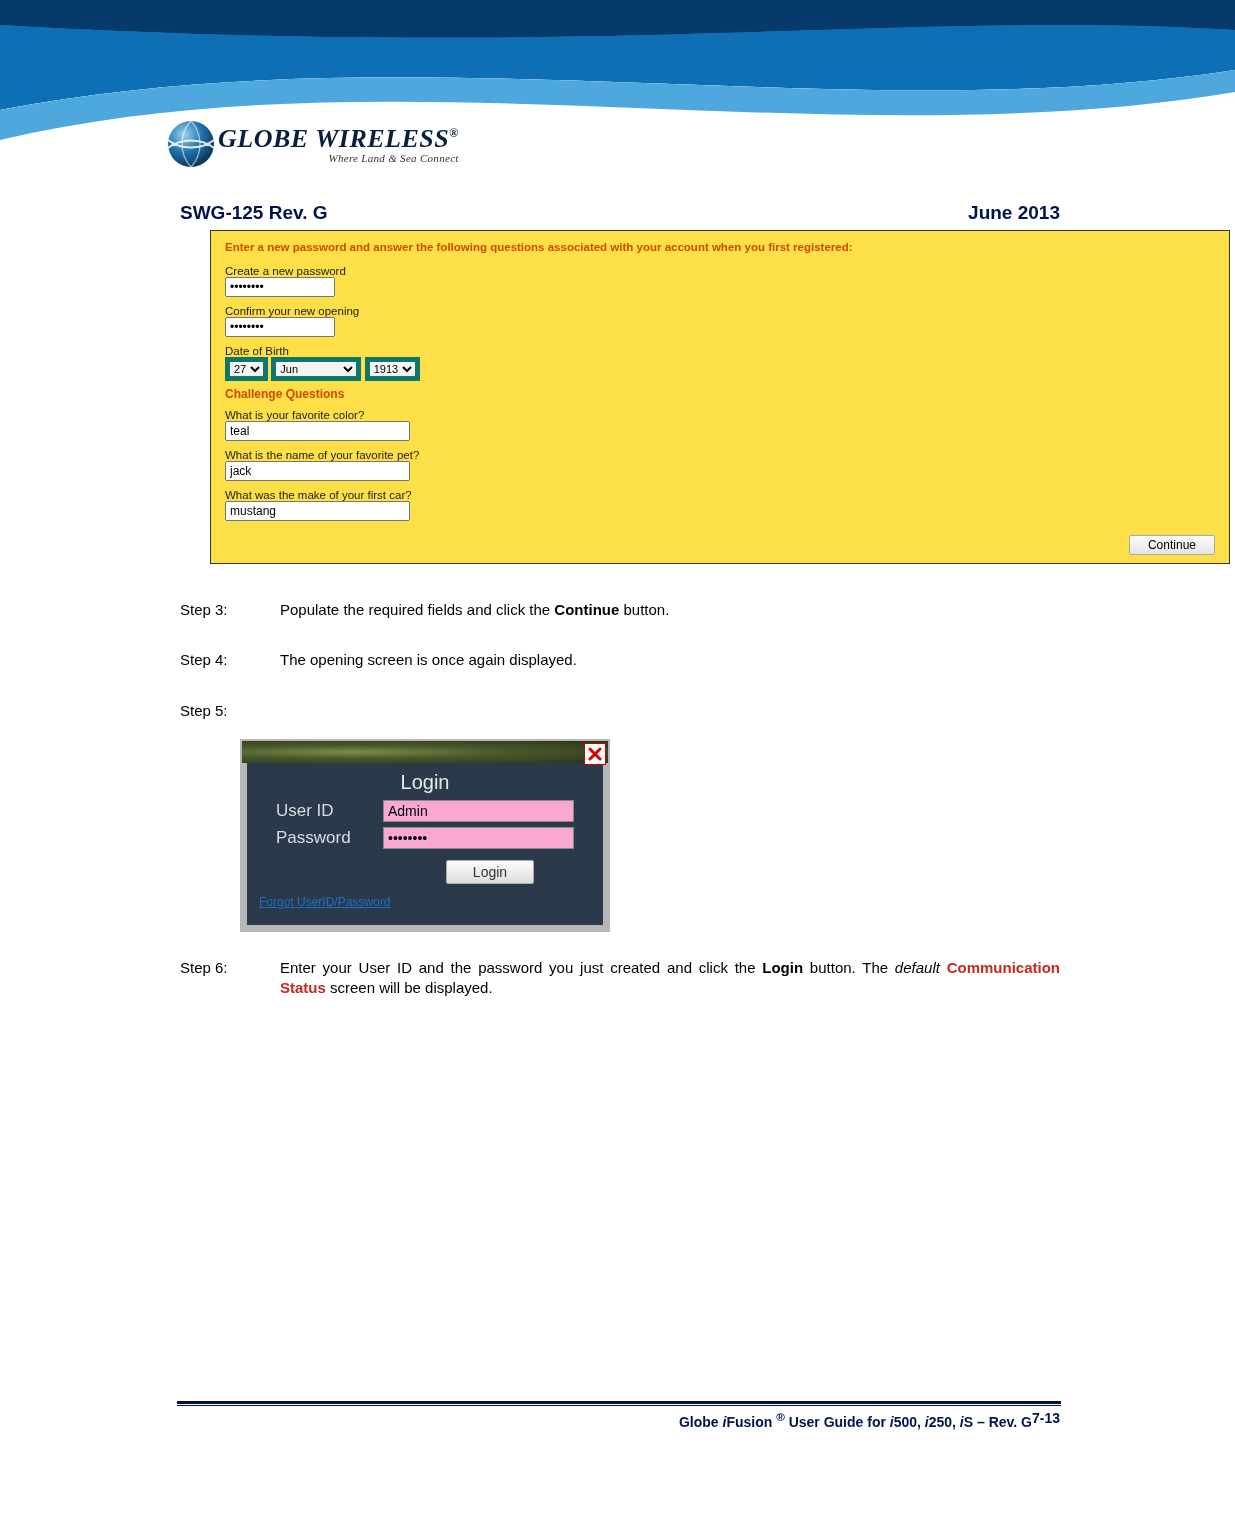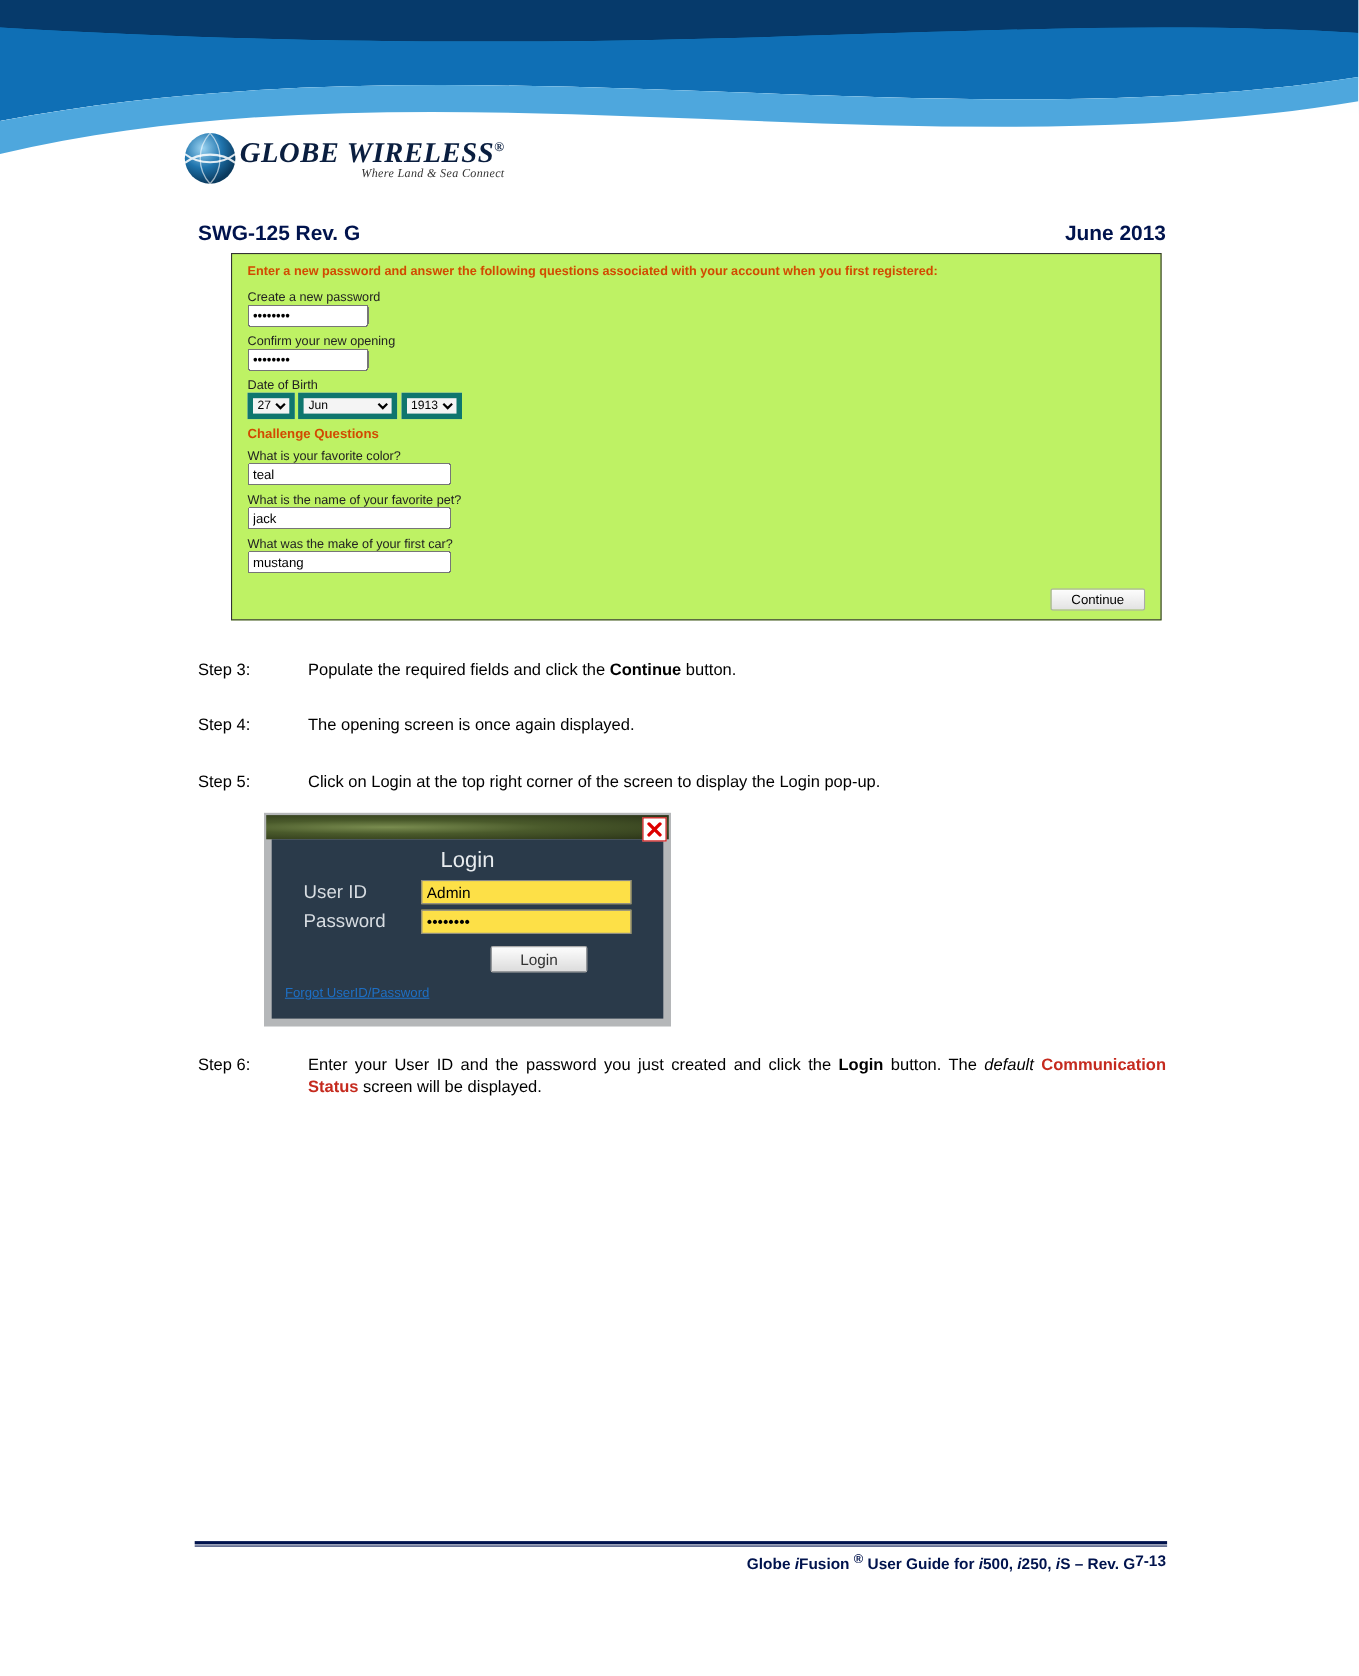--- a/index.html
+++ b/index.html
@@ -49,23 +49,23 @@
     font-weight: bold;
     color: #00134d;
     font-size: 19px;
   }
 
   
   .panel1 {
     position: absolute;
     top: 230px;
     left: 210px;
-    width: 846px;
+    width: 1020px;
     border: 1px solid #333;
-    background: #bef264;
+    background: #fde047;
     padding: 10px 14px 8px;
     font-size: 12px;
     color: #222;
   }
   .panel1 .instruction { color: #d24a00; font-weight: bold; font-size: 11.5px; margin-bottom: 12px; }
   .panel1 .field-label { margin-top: 8px; font-size: 11.5px; }
   .panel1 input[type=text], .panel1 input[type=password] {
     font-size: 12px; padding: 1px 3px;
   }
   .panel1 .pw { width: 110px; }
@@ -117,21 +117,21 @@
   }
   .login-shot .close svg { width: 14px; height: 14px; }
   .login-inner {
     background: #2a3a4a;
     color: #d8dde2;
     padding: 6px 12px 14px;
   }
   .login-inner .title { text-align: center; font-size: 20px; color: #e8ecef; margin-bottom: 4px; }
   .login-inner .row { display:flex; align-items:center; margin: 4px 17px; }
   .login-inner .row .lab { width: 130px; font-size: 17px; }
-  .login-inner .row input { flex:1; font-size: 14px; padding: 2px 4px; background:#fde047; border:1px solid #888; color:#000;}
+  .login-inner .row input { flex:1; font-size: 14px; padding: 2px 4px; background:#f9a8d4; border:1px solid #888; color:#000;}
   .login-inner .login-btn-row { text-align: center; margin-top: 10px; padding-left: 130px;}
   .login-inner .login-btn-row button {
     font-size: 14px; padding: 3px 26px;
     background: linear-gradient(#fdfdfd,#dcdcdc);
     border: 1px solid #aaa; border-radius: 2px; color:#333;
   }
   .login-inner .forgot { color: #1e6fc4; font-size: 12px; text-decoration: underline; margin-top: 10px; display:inline-block;}
 
   .red-link { color: #c52a1e; font-weight: bold; }
   .italic { font-style: italic; }
@@ -235,21 +235,20 @@
     </div>
   </div>
 
   <div class="step">
     <div class="label">Step  4:</div>
     <div class="body">The opening screen is once again displayed.</div>
   </div>
 
   <div class="step" style="margin-bottom:18px;">
     <div class="label">Step  5:</div>
-    <div class="body">Click on Login at the top right corner of the screen to display the Login pop-up.</div>
   </div>
 
   <div class="login-shot">
     <div class="bg-strip"></div>
     <div class="close">
       <svg viewBox="0 0 14 14">
           <path d="M2,2 L12,12 M12,2 L2,12" stroke="#d00" stroke-width="3" stroke-linecap="round"></path>
         </svg>
     </div>
     <div class="login-inner">

